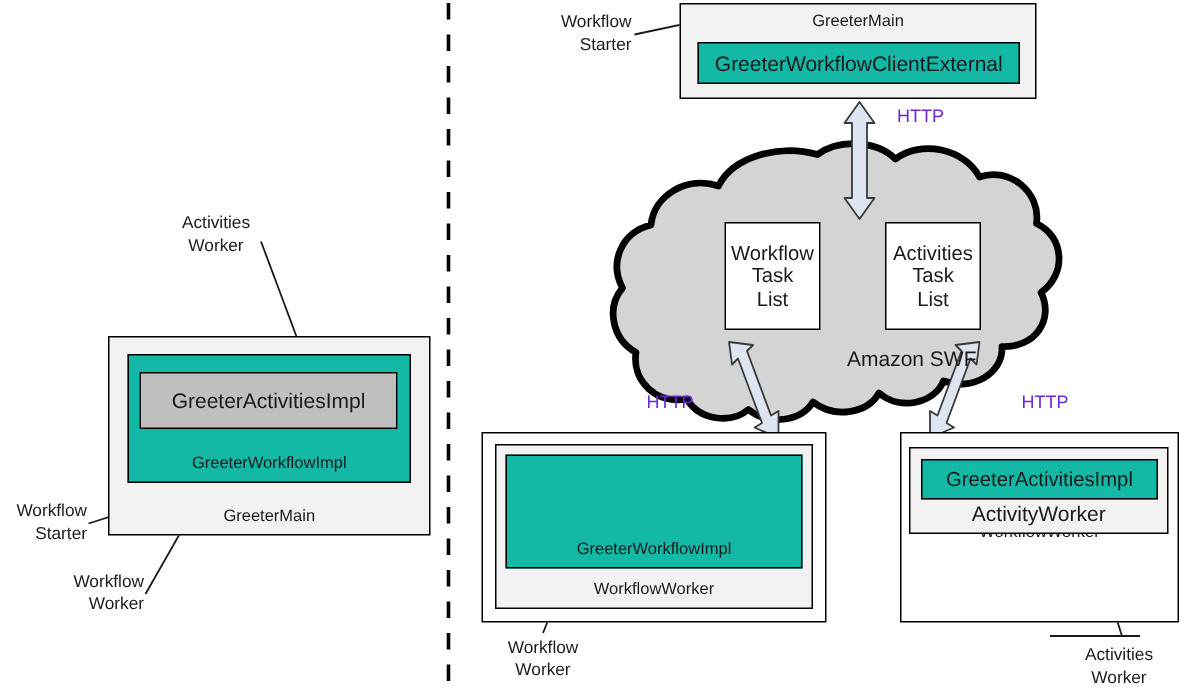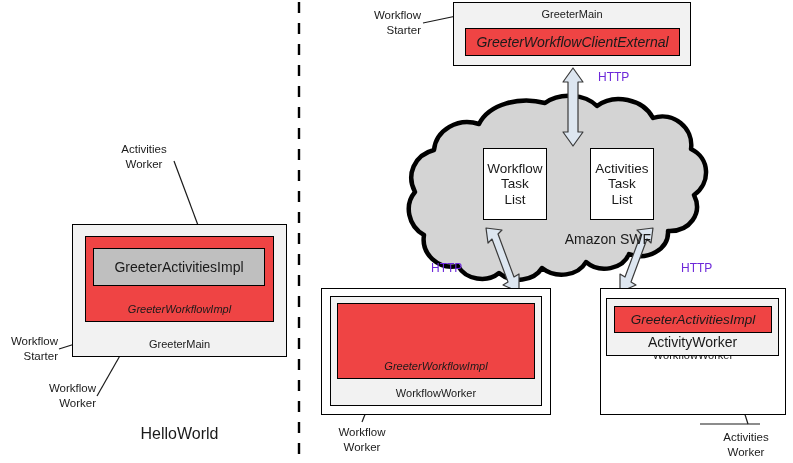--- a/index.html
+++ b/index.html
@@ -59,21 +59,21 @@
   }
   .boxtext {
     display: block;
     width: 100%;
   }
   .txt-15 { font-size: 11px; }
   .txt-14 { font-size: 14px; }
   .txt-13 { font-size: 13.5px; }
   .fill-white { background: #ffffff; }
   .fill-light { background: #f2f2f2; }
-  .fill-mid   { background: #ef4444; font-style: italic; }
+  .fill-mid   { background: #14b8a6; }
   .fill-dark  { background: #bfbfbf; }
   .fill-cloudbox { background: #ffffff; }
   .box-top-align {
     align-items: flex-start;
     padding-top: 5px;
   }
   .box-bot-align {
     align-items: flex-end;
     padding-bottom: 5px;
   }
@@ -152,23 +152,20 @@
   <div class="callout" style="left:0px; top:334px; width:58px;">
     <div>Workflow</div>
     <div>Starter</div>
   </div>
 
   <div class="callout" style="left:28px; top:381px; width:68px;">
     <div>Workflow</div>
     <div>Worker</div>
   </div>
 
-  <div class="lbl-title" style="left:72px; top:425px; width:215px;">
-    <span>HelloWorld</span>
-  </div>
 
   <div class="box fill-light box-top-align" style="left:453px; top:2px; width:238px; height:64px;">
     <span class="boxtext txt-15">GreeterMain</span>
   </div>
 
   <div class="box fill-mid" style="left:465px; top:28px; width:215px; height:28px;">
     <span class="boxtext txt-14">GreeterWorkflowClientExternal</span>
   </div>
 
   <div class="callout" style="left:355px; top:8px; width:66px;">

